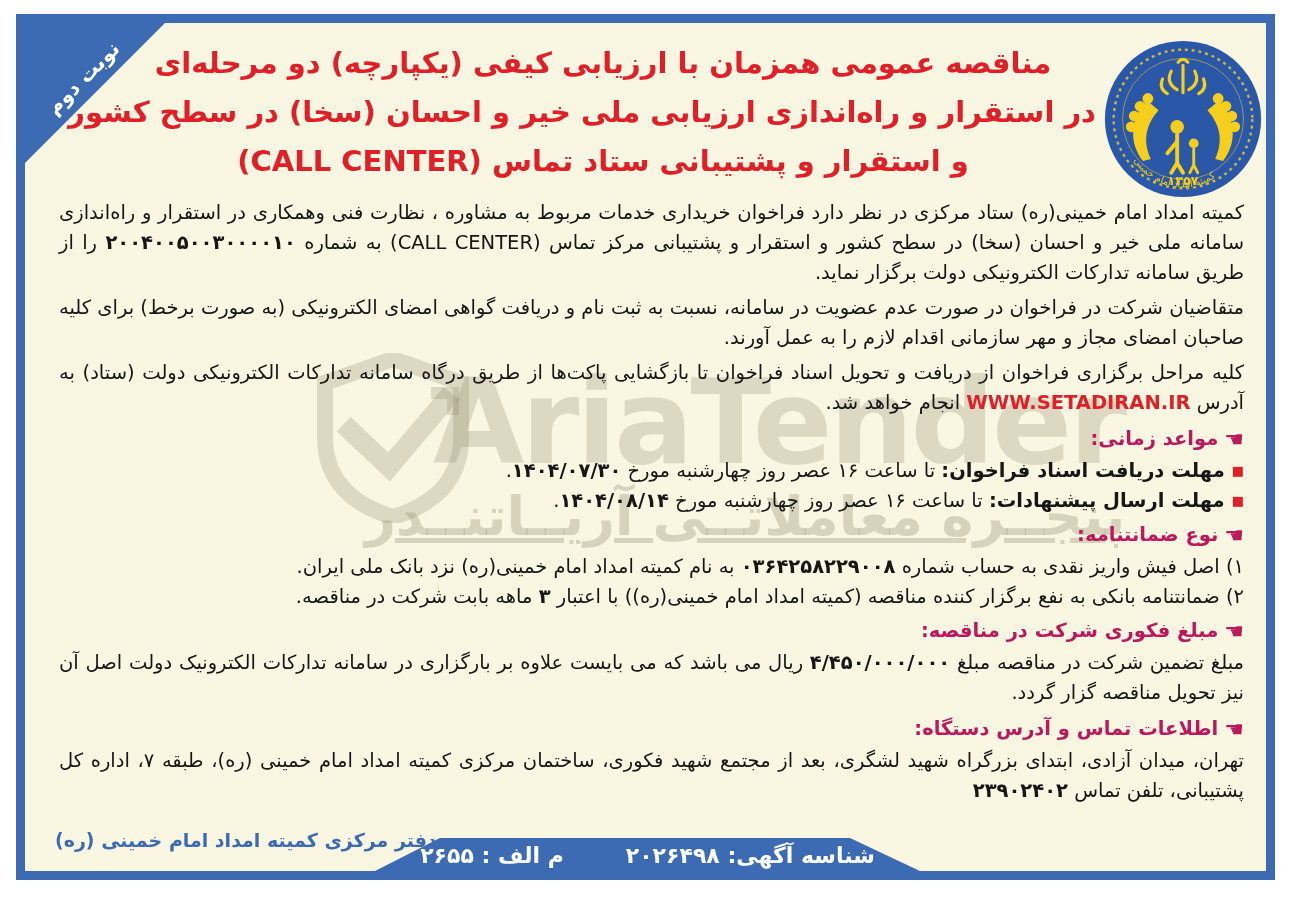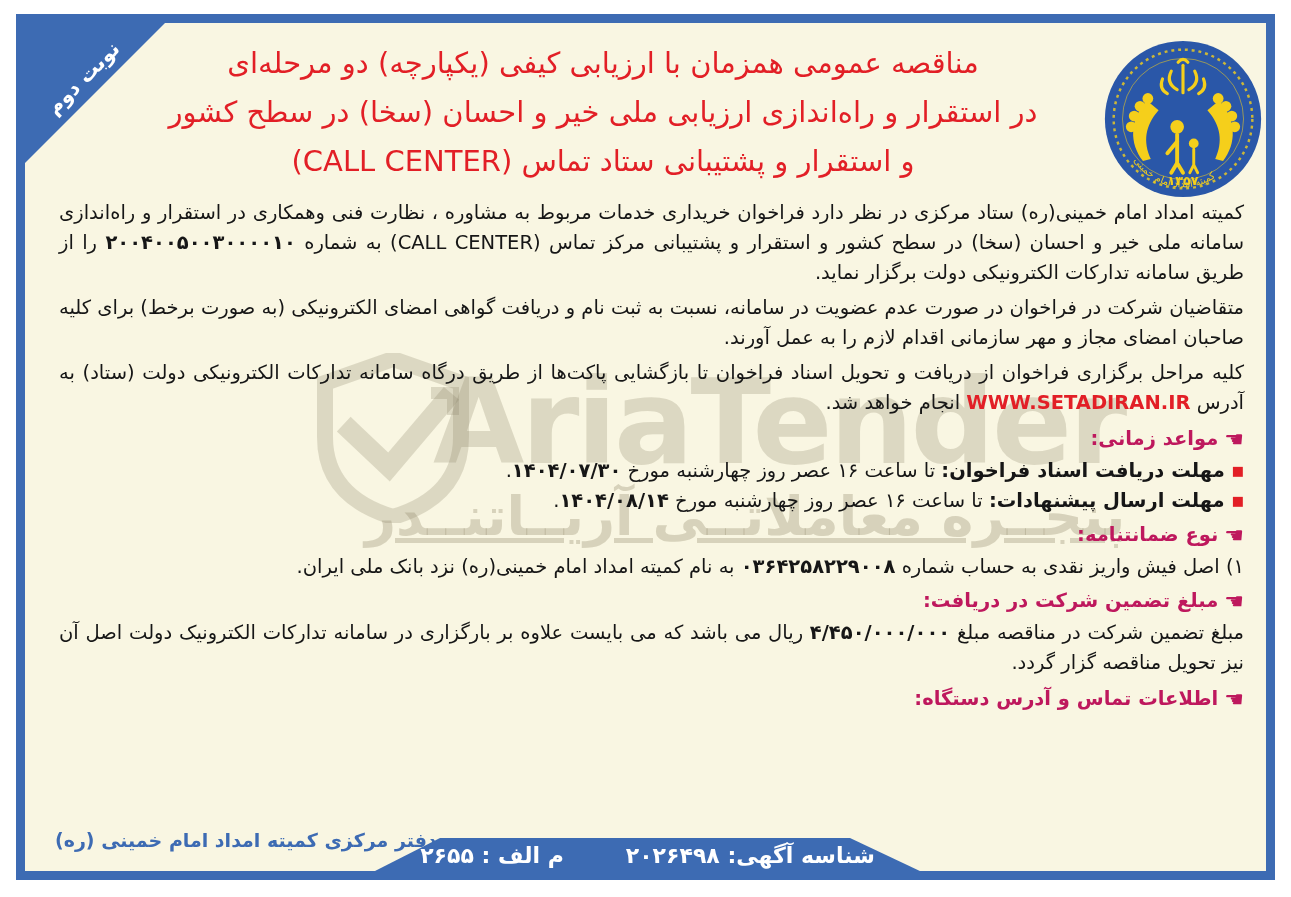--- a/index.html
+++ b/index.html
@@ -37,21 +37,21 @@
     color:rgba(150,140,112,0.34); letter-spacing:5px; direction:rtl; white-space:nowrap;text-decoration:underline;
   }
   .wm-shield { position:absolute; left:288px; top:330px; }
 
   
   .title-block {
     position:relative; z-index:2; margin:16px 170px 4px 85px;
     text-align:center; direction:rtl;
   }
   .title-line {
-    color:#e21f26; font-weight:normal; font-size:29px; line-height:49px;
+    color:#e21f26; font-weight:bold; font-size:29px; line-height:49px;
     white-space:nowrap;
   }
   .logo { position:absolute; right:0; top:13px; z-index:3; }
 
   
   .content {
     position:relative; z-index:2; direction:rtl; color:#161616;
     padding:8px 22px 0 34px; font-size:19.5px; line-height:30px;
     text-align:justify; text-align-last:right;
   }
@@ -155,25 +155,27 @@
       <div class="para"><span>کمیته امداد امام خمینی(ره) ستاد مرکزی در نظر دارد فراخوان خریداری خدمات مربوط به مشاوره ، نظارت فنی وهمکاری در استقرار و راه‌اندازی سامانه ملی خیر و احسان (سخا) در سطح کشور و استقرار و پشتیبانی مرکز تماس (CALL CENTER) به شماره </span><b class="num-bold">۲۰۰۴۰۰۵۰۰۳۰۰۰۰۱۰</b><span> را از طریق سامانه تدارکات الکترونیکی دولت برگزار نماید.</span></div>
       <div class="para">متقاضیان شرکت در فراخوان در صورت عدم عضویت در سامانه، نسبت به ثبت نام و دریافت گواهی امضای الکترونیکی (به صورت برخط) برای کلیه صاحبان امضای مجاز و مهر سازمانی اقدام لازم را به عمل آورند.</div>
       <div class="para"><span>کلیه مراحل برگزاری فراخوان از دریافت و تحویل اسناد فراخوان تا بازگشایی پاکت‌ها از طریق درگاه سامانه تدارکات الکترونیکی دولت (ستاد) به آدرس </span><span class="url">WWW.SETADIRAN.IR</span><span> انجام خواهد شد.</span></div>
 
       <div class="sec-heading"><span class="hand-icon">☚</span><span>مواعد زمانی:</span></div>
       <div class="item"><span class="bullet-icon">■</span><b>مهلت دریافت اسناد فراخوان:</b><span> تا ساعت ۱۶ عصر روز چهارشنبه مورخ </span><b>۱۴۰۴/۰۷/۳۰</b><span>.</span></div>
       <div class="item"><span class="bullet-icon">■</span><b>مهلت ارسال پیشنهادات:</b><span> تا ساعت ۱۶ عصر روز چهارشنبه مورخ </span><b>۱۴۰۴/۰۸/۱۴</b><span>.</span></div>
 
       <div class="sec-heading"><span class="hand-icon">☚</span><span>نوع ضمانتنامه:</span></div>
       <div class="item"><span>۱) اصل فیش واریز نقدی به حساب شماره </span><b>۰۳۶۴۲۵۸۲۲۹۰۰۸</b><span> به نام کمیته امداد امام خمینی(ره) نزد بانک ملی ایران.</span></div>
+      <div class="item"><span>۲) ضمانتنامه بانکی به نفع برگزار کننده مناقصه (کمیته امداد امام خمینی(ره)) با اعتبار </span><b>۳</b><span> ماهه بابت شرکت در مناقصه.</span></div>
 
-      <div class="sec-heading"><span class="hand-icon">☚</span><span>مبلغ تضمین شرکت در دریافت:</span></div>
+      <div class="sec-heading"><span class="hand-icon">☚</span><span>مبلغ فکوری شرکت در مناقصه:</span></div>
       <div class="para"><span>مبلغ تضمین شرکت در مناقصه مبلغ </span><b>۴/۴۵۰/۰۰۰/۰۰۰</b><span> ریال می باشد که می بایست علاوه بر بارگزاری در سامانه تدارکات الکترونیک دولت اصل آن نیز تحویل مناقصه گزار گردد.</span></div>
 
       <div class="sec-heading"><span class="hand-icon">☚</span><span>اطلاعات تماس و آدرس دستگاه:</span></div>
+      <div class="para"><span>تهران، میدان آزادی، ابتدای بزرگراه شهید لشگری، بعد از مجتمع شهید فکوری، ساختمان مرکزی کمیته امداد امام خمینی (ره)، طبقه ۷، اداره کل پشتیبانی، تلفن تماس </span><b>۲۳۹۰۲۴۰۲</b></div>
     </div>
 
     <div class="office-line">دفتر مرکزی کمیته امداد امام خمینی (ره)</div>
     <div class="footer-bar">
       <span>شناسه آگهی: ۲۰۲۶۴۹۸</span>
       <span>م الف : ۲۶۵۵</span>
     </div>
 
   </div>
 </div>

